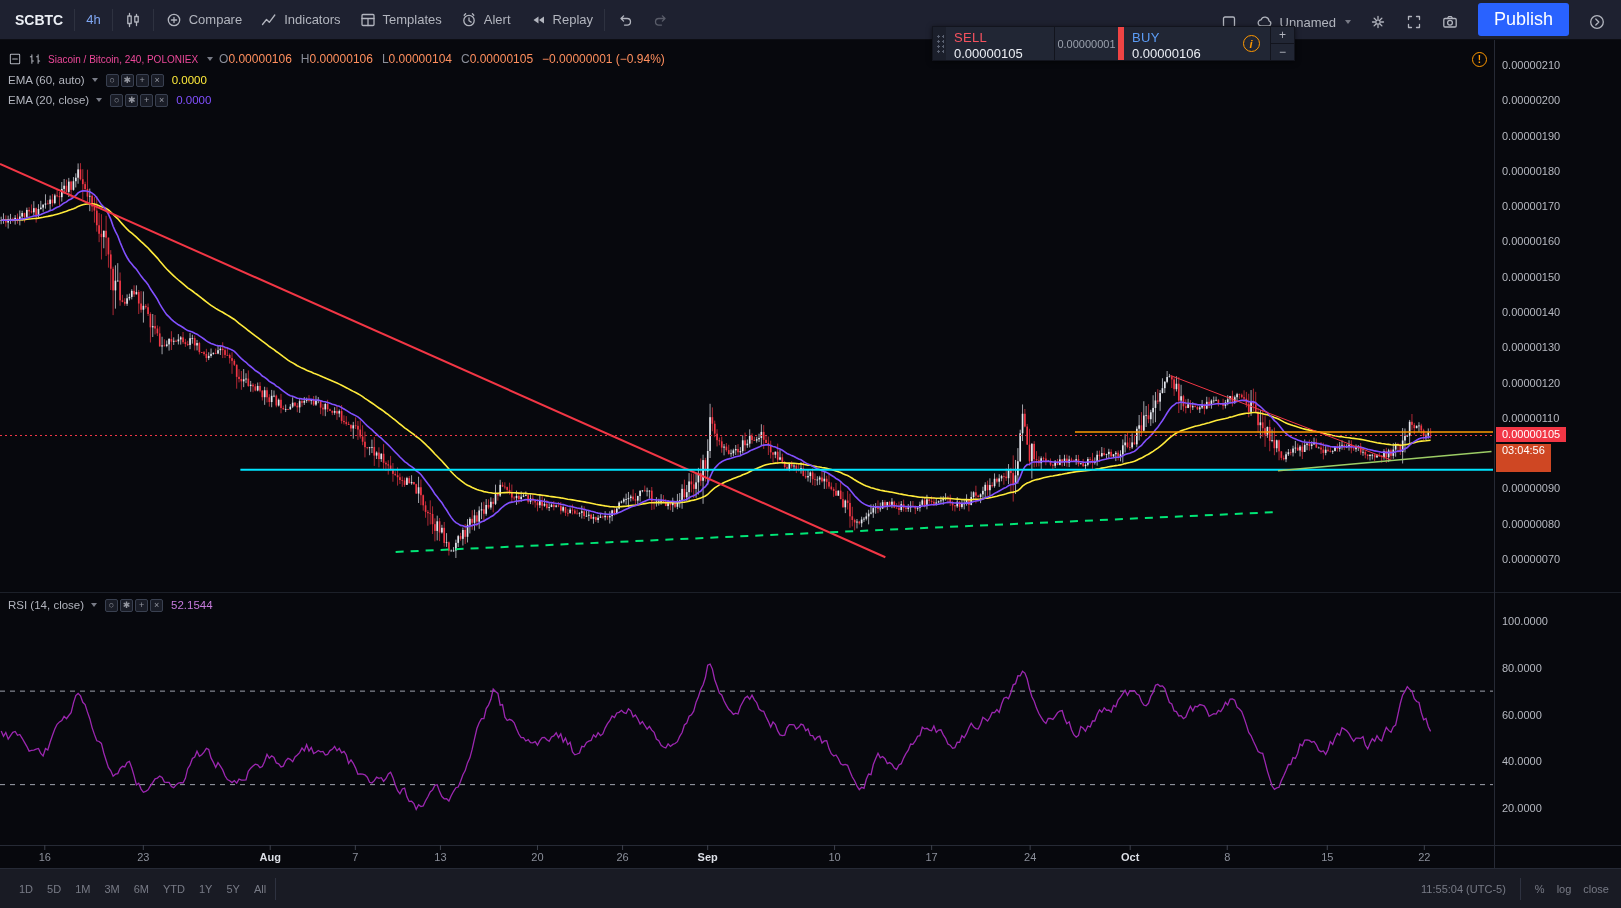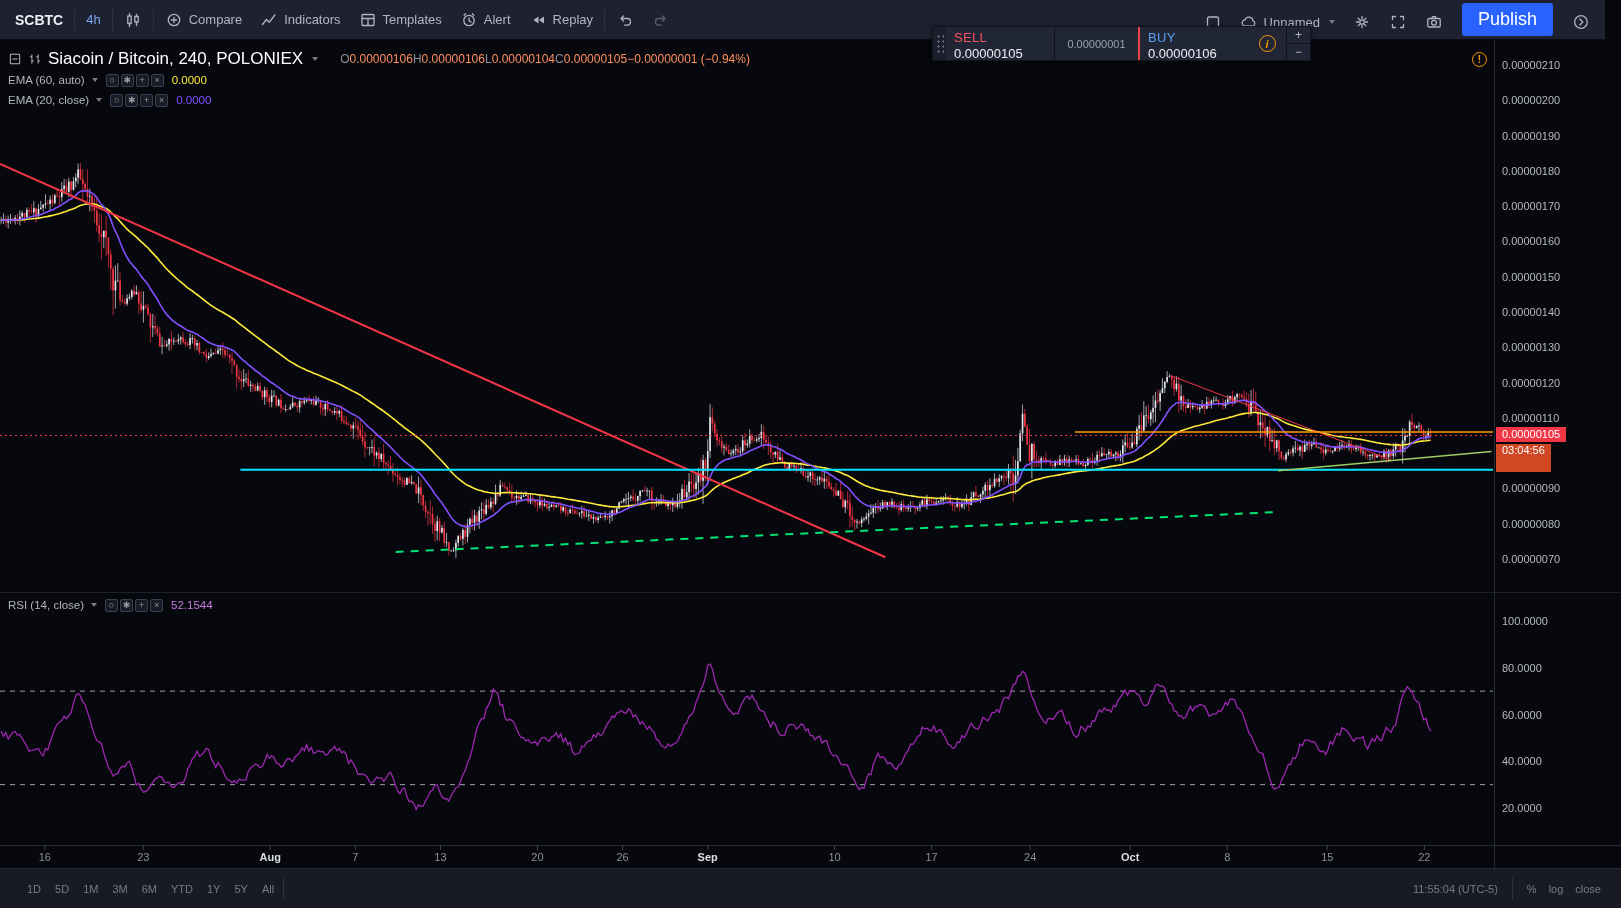--- a/index.html
+++ b/index.html
@@ -1,20 +1,20 @@
 <!DOCTYPE html>
 <html><head>
 <meta charset="utf-8">
 <style>
   *{margin:0;padding:0;box-sizing:border-box;user-select:none}
   body{background:#000;font-family:"Liberation Sans",sans-serif}
   .app{position:relative;width:1621px;height:908px;background:#07080d;overflow:hidden}
 
   
-  .toolbar{position:absolute;top:0;left:0;right:16px;height:40px;background:#1e2130;border-bottom:1px solid #0c0d13;display:flex;align-items:center;padding:0 6px;z-index:30}
+  .toolbar{position:absolute;top:0;left:0;right:0;height:40px;background:#1e2130;border-bottom:1px solid #0c0d13;display:flex;align-items:center;padding:0 6px;z-index:30}
   .tb-item{display:flex;align-items:center;gap:6px;color:#b2b5be;font-size:13px;padding:0 9px;height:28px;border-radius:3px;cursor:pointer;white-space:nowrap}
   .tb-sym{color:#eceff5;font-weight:bold;font-size:14px}
   .tb-int{color:#7fa6f2}
   .tb-sep{width:1px;height:22px;background:#2e3240;margin:0 2px;flex:none}
   .tb-right{margin-left:auto;display:flex;align-items:flex-end}
   .publish{background:#2962ff;color:#fff;font-size:18px;padding:6px 16px;border-radius:3px;margin:0 10px;cursor:pointer}
   .icon{width:18px;height:18px;stroke:#b2b5be;fill:none;stroke-width:1.3;stroke-linecap:round;stroke-linejoin:round;flex:none}
   .icon.sm{width:14px;height:14px}
   .icon .f{fill:#b2b5be;stroke:none}
   .dim{opacity:.4}
@@ -22,54 +22,54 @@
 
   
   .order-panel{position:absolute;left:932px;top:26px;height:35px;display:flex;align-items:stretch;background:#212634;border:1px solid #12141d;z-index:40;box-shadow:0 1px 5px rgba(0,0,0,.55)}
   .op-handle{width:13px;display:flex;align-items:center;justify-content:center;cursor:grab;background:#1b1f2b}
   .op-dots{width:8px;height:19px;background-image:radial-gradient(#596070 1px,transparent 1.3px);background-size:5px 5px}
   .op-sec{width:108px;padding:3px 8px;cursor:pointer}
   .op-label{font-size:13px;font-weight:normal;letter-spacing:.3px}
   .op-label.sell{color:#f7525f}
   .op-label.buy{color:#5b9cf6}
   .op-price{font-size:13px;color:#eceff5;margin-top:1px}
-  .op-spread{width:86px;display:flex;align-items:center;justify-content:center;color:#9aa0ac;font-size:11px;border-left:1px solid #12141d;border-right:2px solid #ef4444}
+  .op-spread{width:70px;display:flex;align-items:center;justify-content:center;color:#9aa0ac;font-size:11px;border-left:1px solid #12141d;border-right:6px solid #ef4444}
   .op-info{width:38px;display:flex;align-items:center;justify-content:center;cursor:pointer}
   .info-circle{width:17px;height:17px;border:1.5px solid #ff9800;border-radius:50%;color:#ff9800;font-size:11px;font-weight:bold;font-style:italic;display:flex;align-items:center;justify-content:center}
   .op-steps{width:24px;display:flex;flex-direction:column;border-left:1px solid #12141d}
   .op-step{flex:1;display:flex;align-items:center;justify-content:center;color:#b2b5be;font-size:12px;cursor:pointer}
   .op-step + .op-step{border-top:1px solid #12141d}
 
   
   .legend{position:absolute;left:8px;top:48px;z-index:20}
   .legend.rsi{top:595px}
   .lg-row{display:flex;align-items:center;gap:6px;height:22px}
-  .lg-title{color:#ffffff;font-size:17px;cursor:pointer}
-  .lg-ohlc{display:flex;font-size:12px;margin-left:16px;align-items:center}
+  .lg-title{color:#ec4899;font-size:10px;cursor:pointer}
+  .lg-ohlc{display:flex;gap:9px;font-size:12px;margin-left:0;align-items:center}
   .lg-ohlc .k{color:#8a8e99}
   .lg-ohlc .v{color:#ff8f5e}
   .ind-row{display:flex;align-items:center;gap:4px;height:20px;font-size:11.5px;color:#b2b5be}
   .ind-icons{display:inline-flex;gap:2px;margin:0 4px}
   .ind-ic{display:inline-block;width:13px;height:13px;background:#191c26;border:1px solid #394050;border-radius:2px;color:#9598a1;font-size:9px;line-height:11px;text-align:center;cursor:pointer}
   .val-yellow{color:#ffeb3b}
   .val-purple{color:#8250ff}
   .val-rsi{color:#c77bdd}
 
   .chart-warning{position:absolute;left:1472px;top:52px;width:15px;height:15px;border:1.5px solid #ff9800;border-radius:50%;color:#ff9800;font-size:10px;font-weight:bold;text-align:center;line-height:13px;z-index:20;cursor:pointer}
 
   
   #chart-svg{position:absolute;left:0;top:40px;width:1621px;height:828px;display:block;z-index:1}
   #chart-svg text{font-family:"Liberation Sans",sans-serif}
 
   
   .price-badge{position:absolute;left:1496px;top:427px;background:#f23645;color:#fff;font-size:11px;padding:1px 6px 2px;z-index:15}
   .countdown-badge{position:absolute;left:1496px;top:444px;background:#cf4723;color:#fff;font-size:11px;padding:0 6px 16px;z-index:15}
 
   
-  .bottombar{position:absolute;left:0;right:0;top:868px;height:40px;background:#191b24;border-top:1px solid #262a36;display:flex;align-items:center;padding:0 20px;z-index:30;font-size:11px;color:#787b86}
+  .bottombar{position:absolute;left:0;right:0;top:868px;height:40px;background:#191b24;border-top:1px solid #262a36;display:flex;align-items:center;padding:0 12px;z-index:30;font-size:11px;color:#787b86}
   .range-group{display:flex;align-items:center}
   .range-btn{padding:4px 7px;cursor:pointer;border-radius:3px}
   .bb-right{margin-left:auto;display:flex;align-items:center;gap:12px}
   .bb-item{cursor:pointer}
 </style>
 </head>
 <body>
 
 <div class="app">
 

